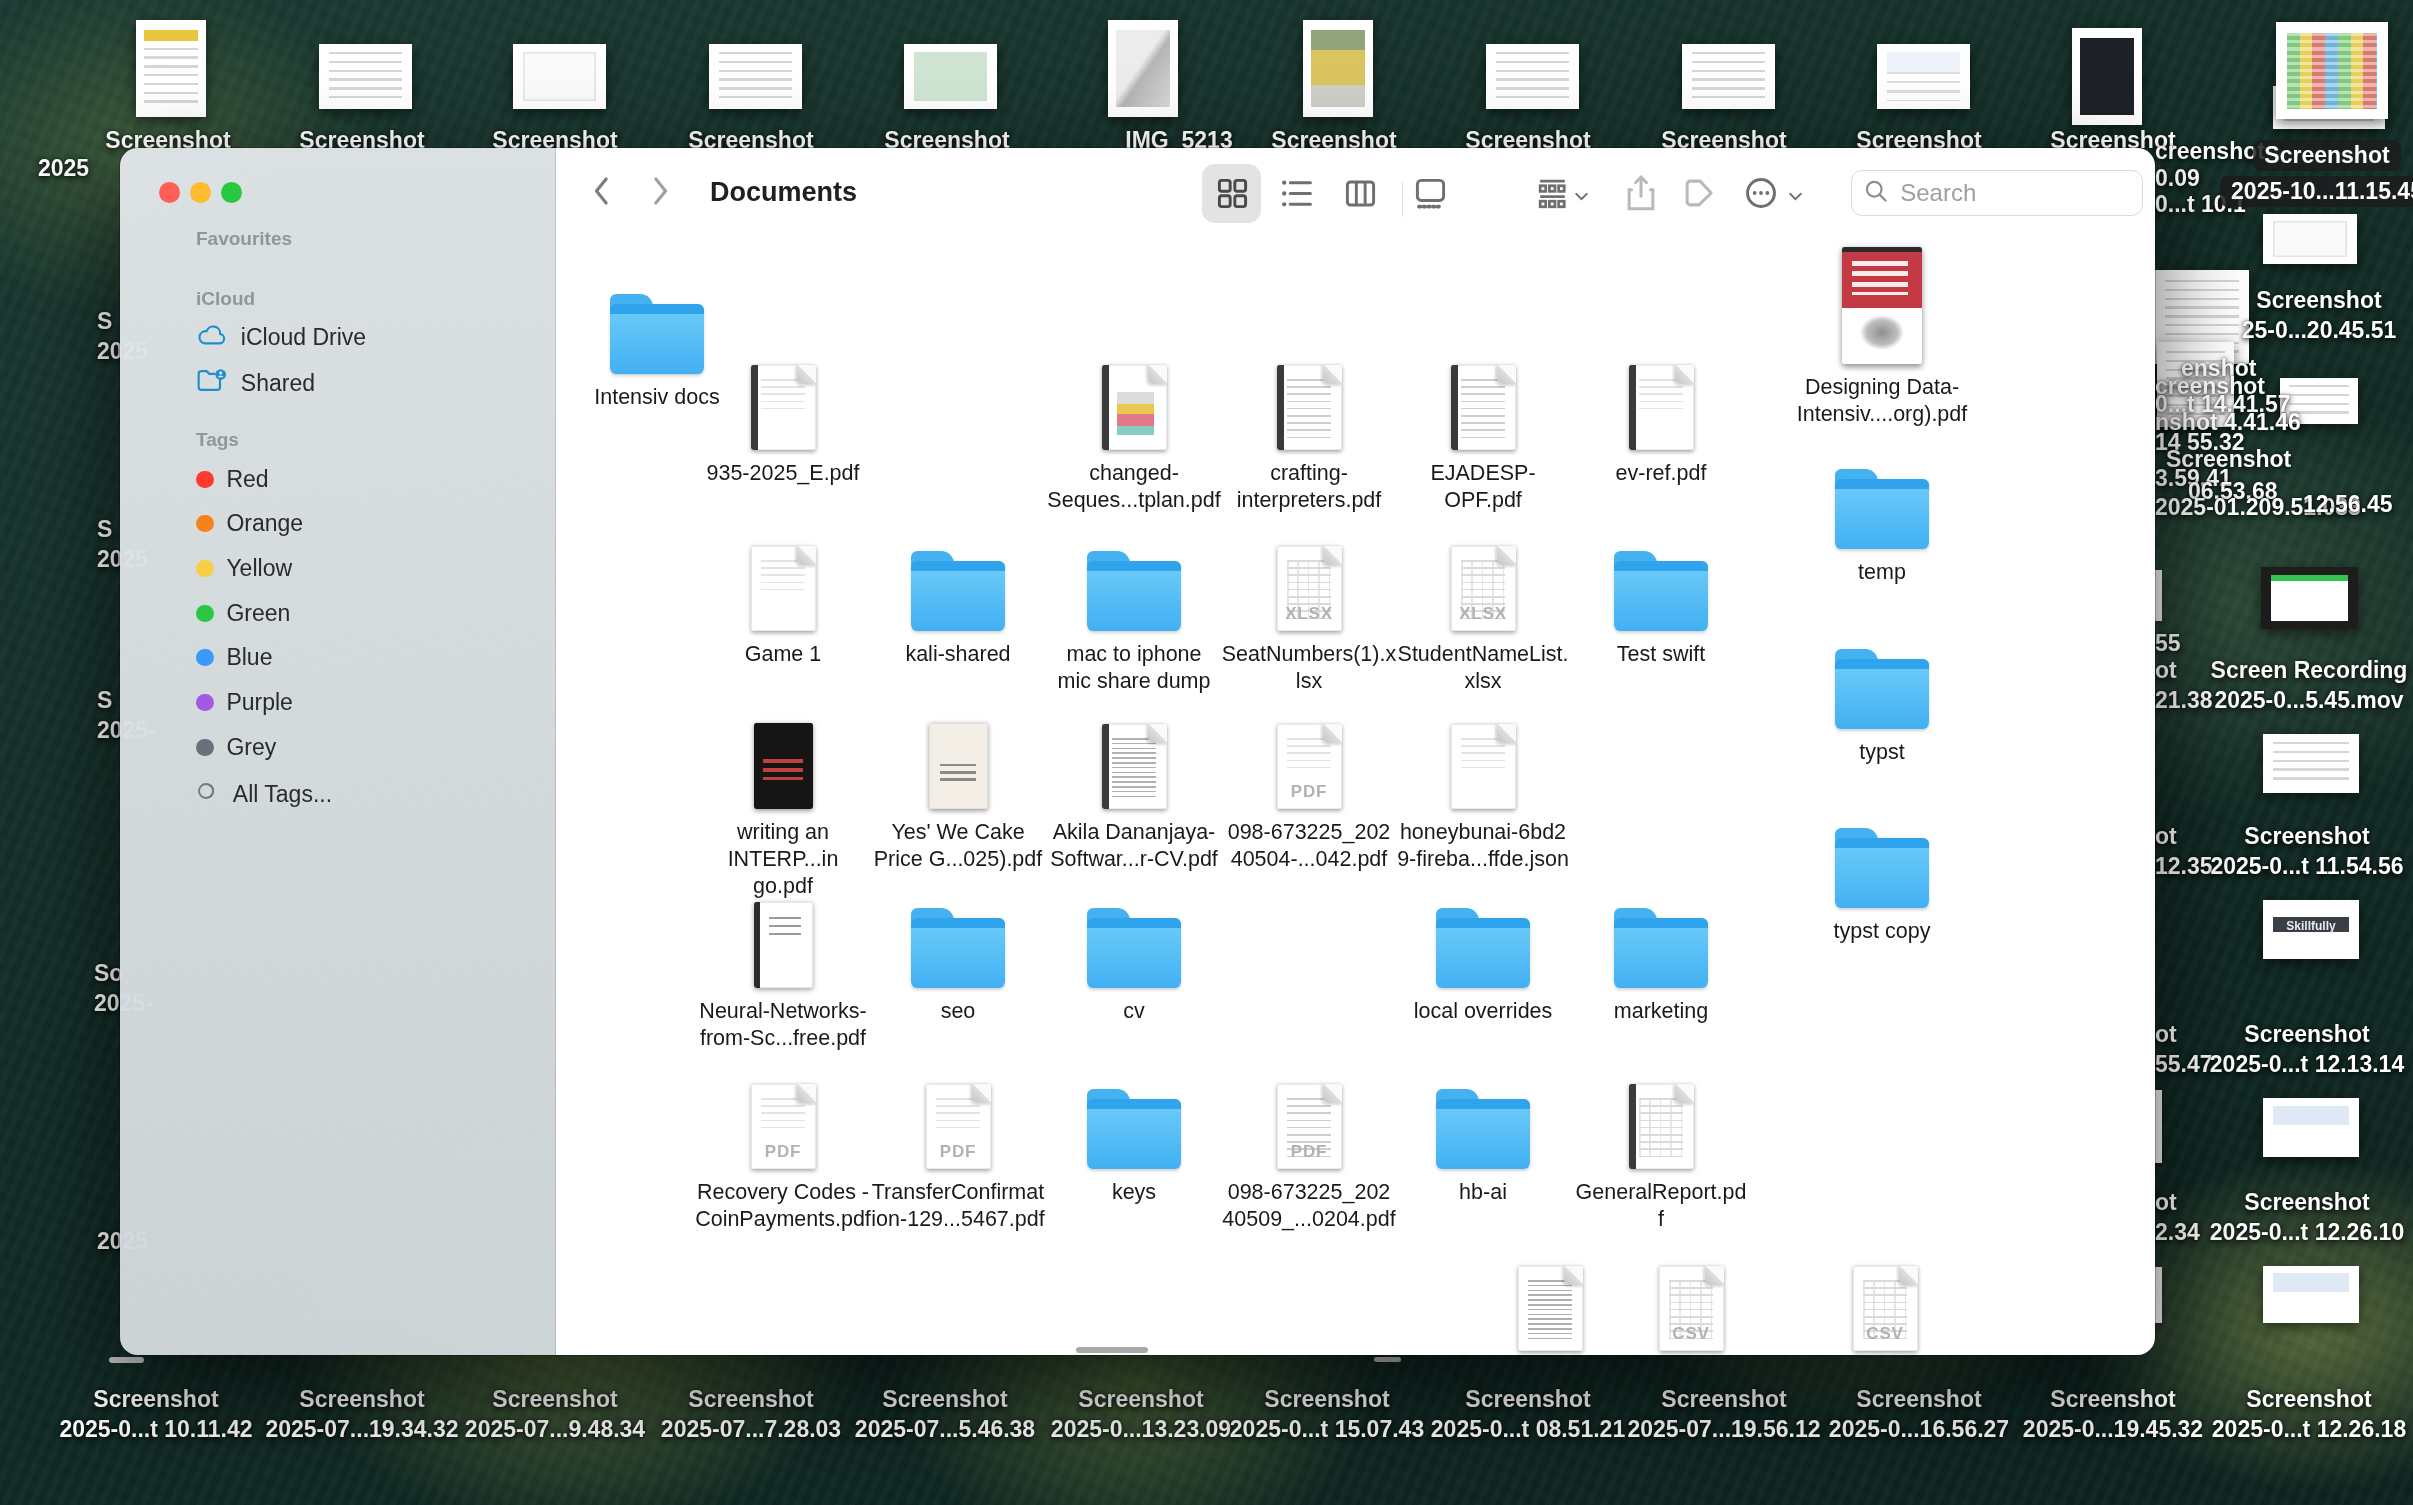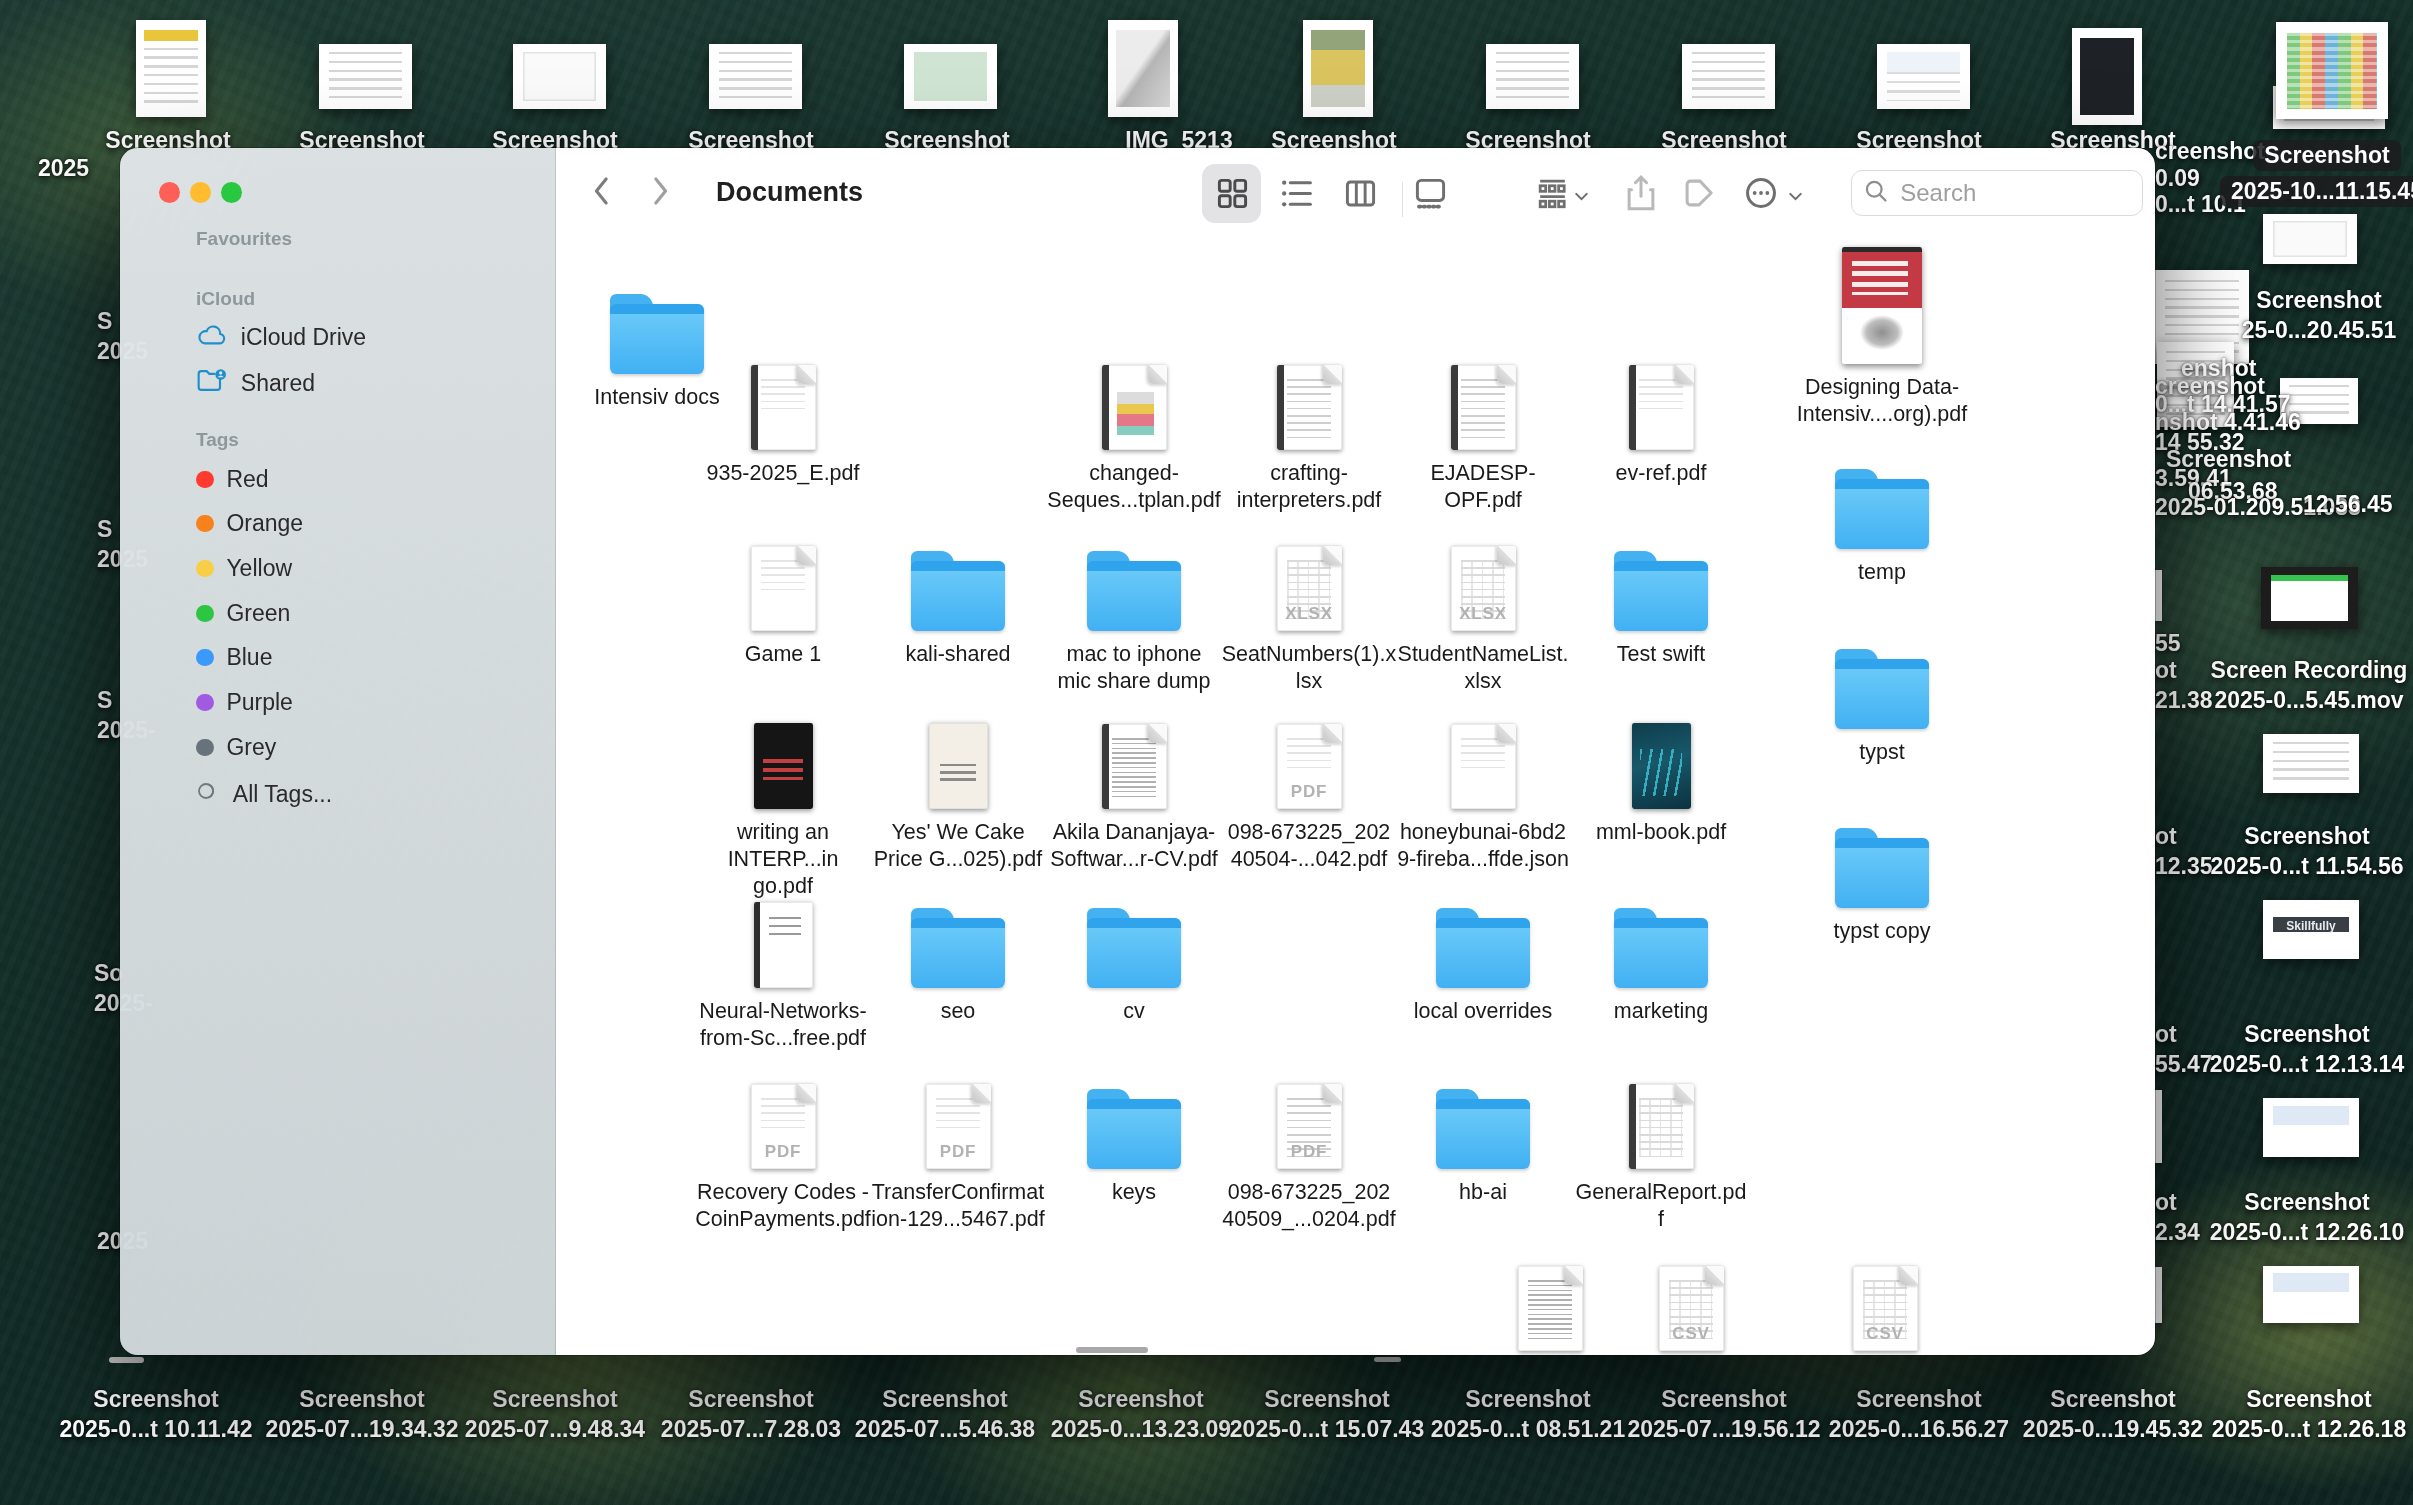--- a/index.html
+++ b/index.html
@@ -414,21 +414,21 @@
   </div>
 
   <div class="main">
 
     <div class="tool" style="left:32px;top:22.3px"><svg width="29" height="42" viewBox="0 0 24 34">
           <path d="M15 7 7 17l8 10" fill="none" stroke="#7d7d7d" stroke-width="2.6" stroke-linecap="round" stroke-linejoin="round"></path>
         </svg></div>
     <div class="tool" style="left:89px;top:22.3px"><svg width="29" height="42" viewBox="0 0 24 34">
           <path d="M9 7l8 10-8 10" fill="none" stroke="#9f9f9f" stroke-width="2.6" stroke-linecap="round" stroke-linejoin="round"></path>
         </svg></div>
-    <div class="title" style="left:160px">Documents</div>
+    <div class="title" style="left:154px">Documents</div>
 
     <div class="viewpill" style="left:646px"></div>
     <div class="tool" style="left:658px;top:27px"><svg width="37" height="37" viewBox="0 0 24 24">
           <g fill="none" stroke="#4a4a4a" stroke-width="1.9">
             <rect x="3.5" y="3.5" width="7" height="7" rx="1.5"></rect>
             <rect x="13.5" y="3.5" width="7" height="7" rx="1.5"></rect>
             <rect x="3.5" y="13.5" width="7" height="7" rx="1.5"></rect>
             <rect x="13.5" y="13.5" width="7" height="7" rx="1.5"></rect>
           </g>
         </svg></div>
@@ -677,28 +677,20 @@
         <div class="ic">
           <div class="pg">
             <i class="ln lite"></i>
           </div>
         </div>
         <div class="fl">
           <span class="l">honeybunai-6bd2</span>
           <span class="l">9-fireba...ffde.json</span>
         </div>
       </div>
-    <div class="tile" style="left:1105px;top:559px">
-        <div class="ic">
-          <div class="cov cov--teal"></div>
-        </div>
-        <div class="fl">
-          <span class="l">mml-book.pdf</span>
-        </div>
-      </div>
 
     <div class="tile" style="left:227px;top:738px">
         <div class="ic">
           <div class="cov cov--neural"></div>
         </div>
         <div class="fl">
           <span class="l">Neural-Networks-</span>
           <span class="l">from-Sc...free.pdf</span>
         </div>
       </div>

